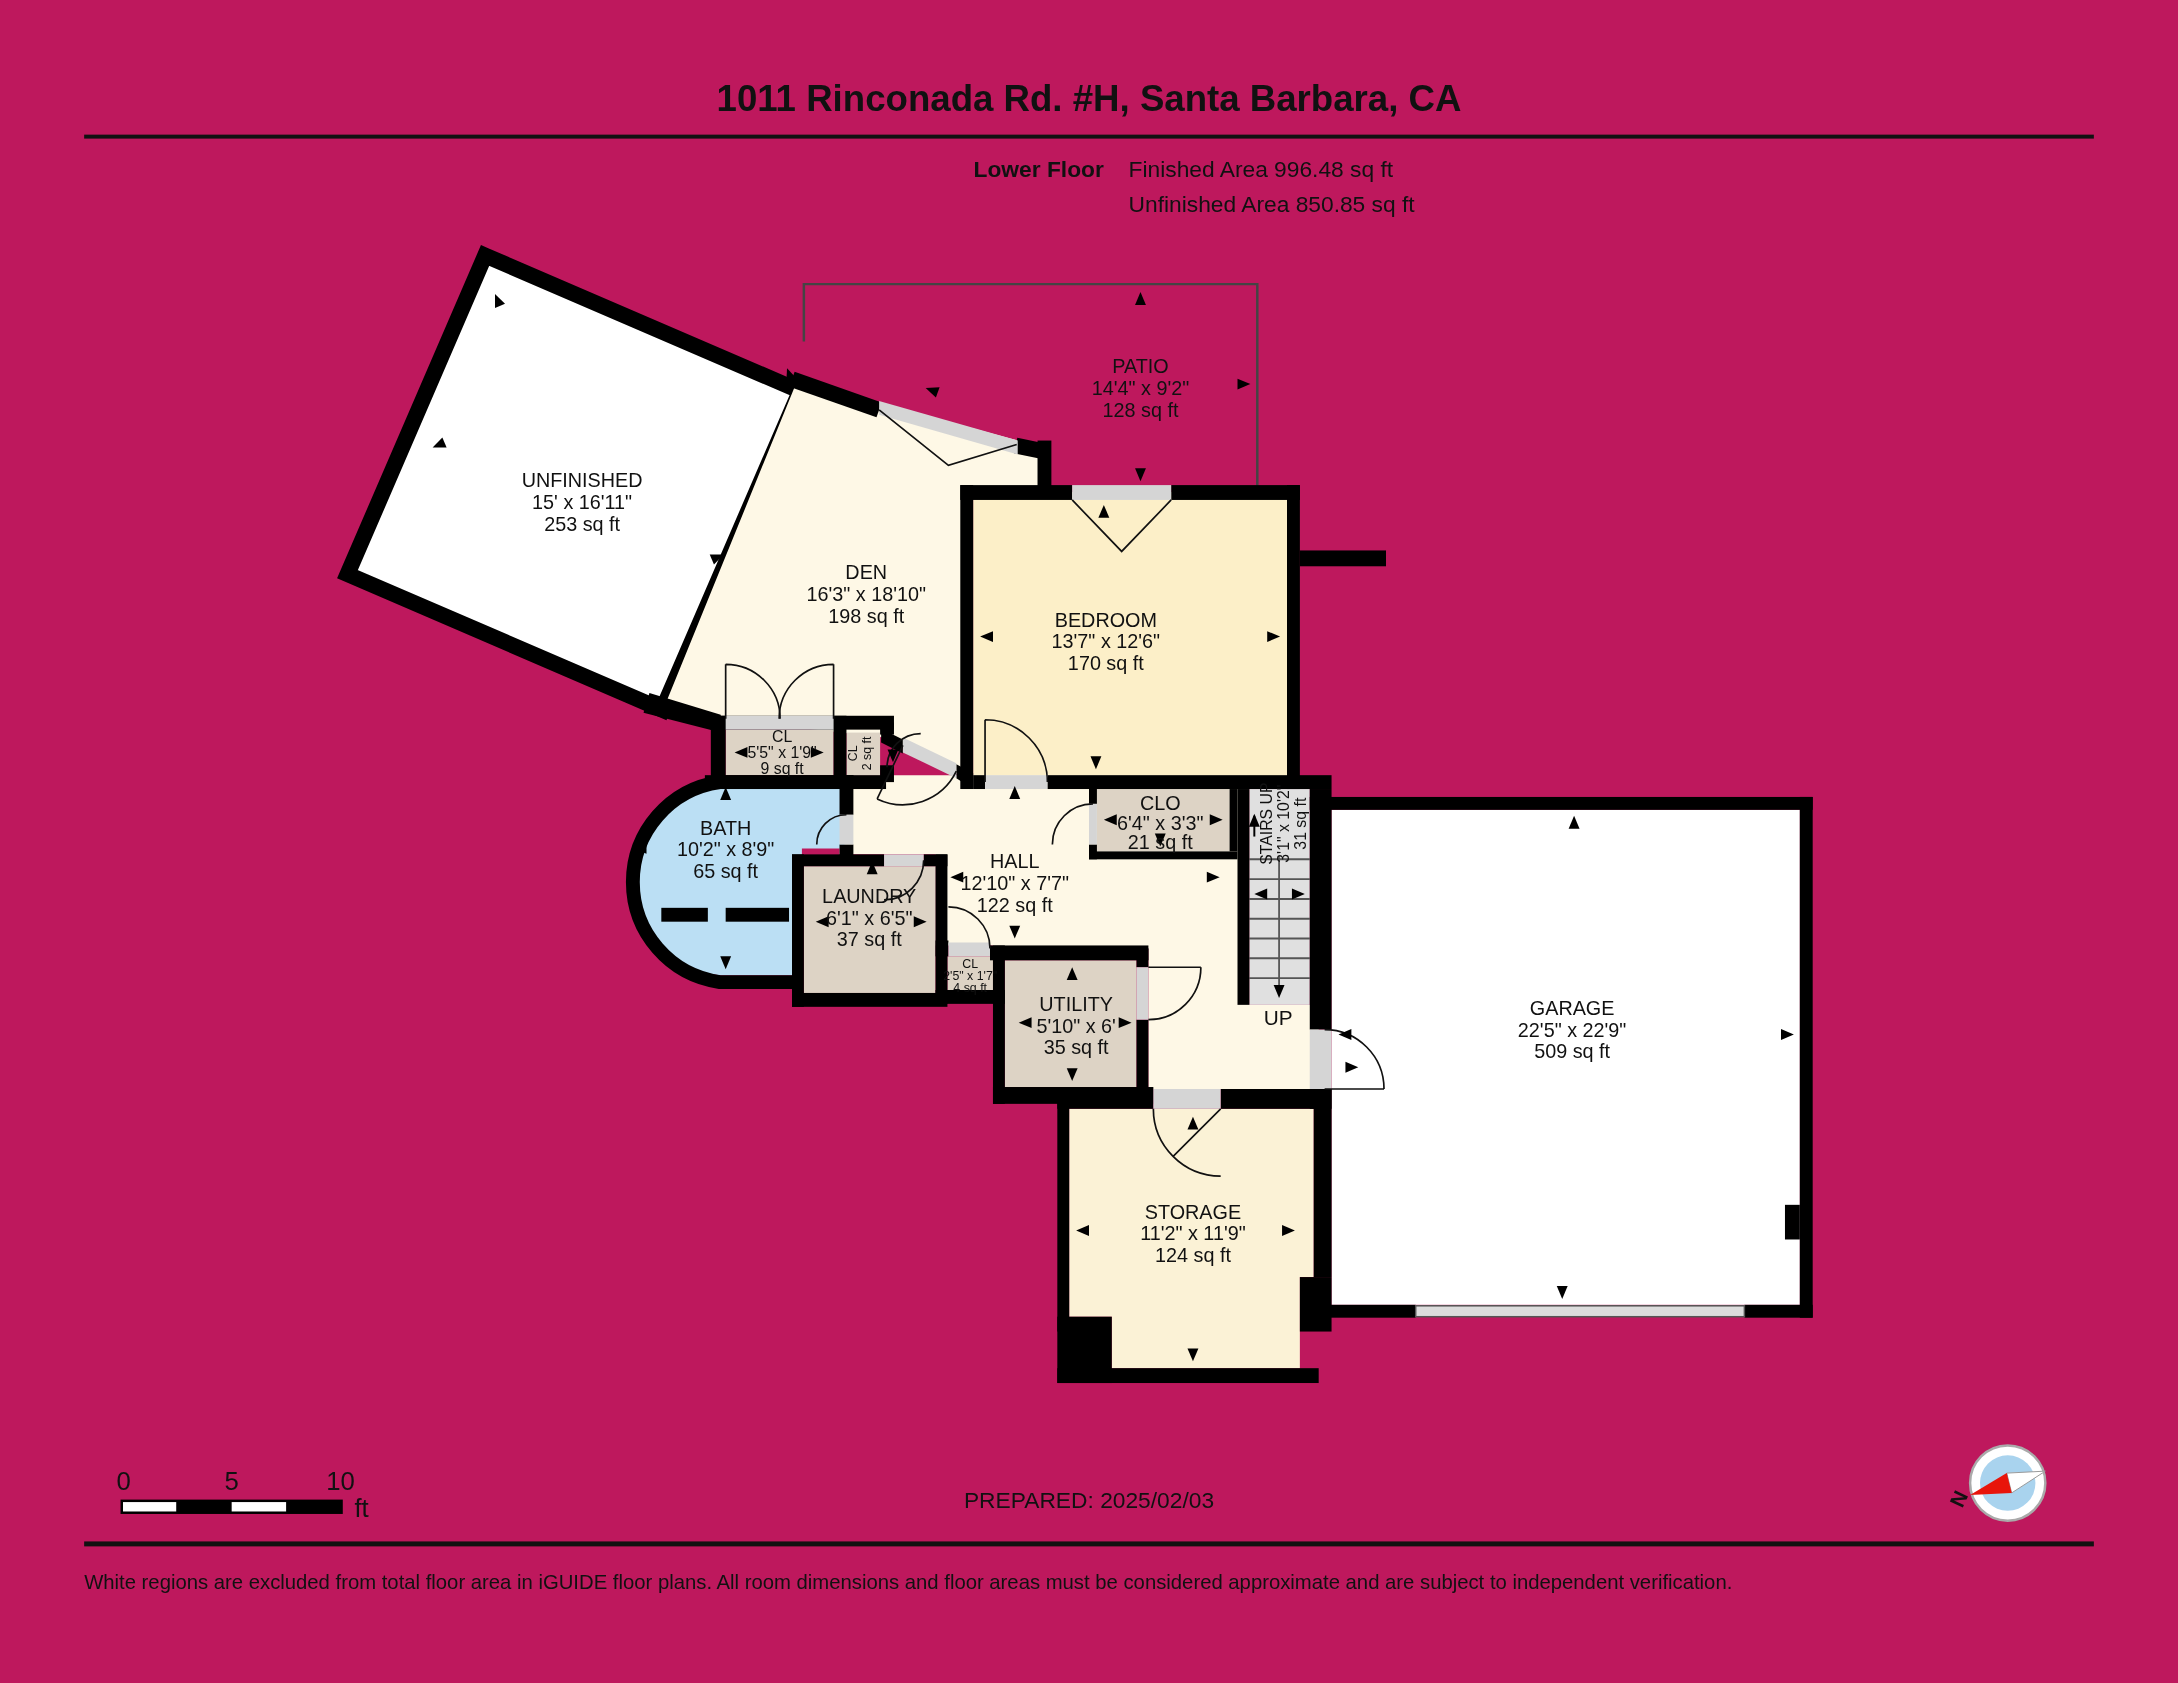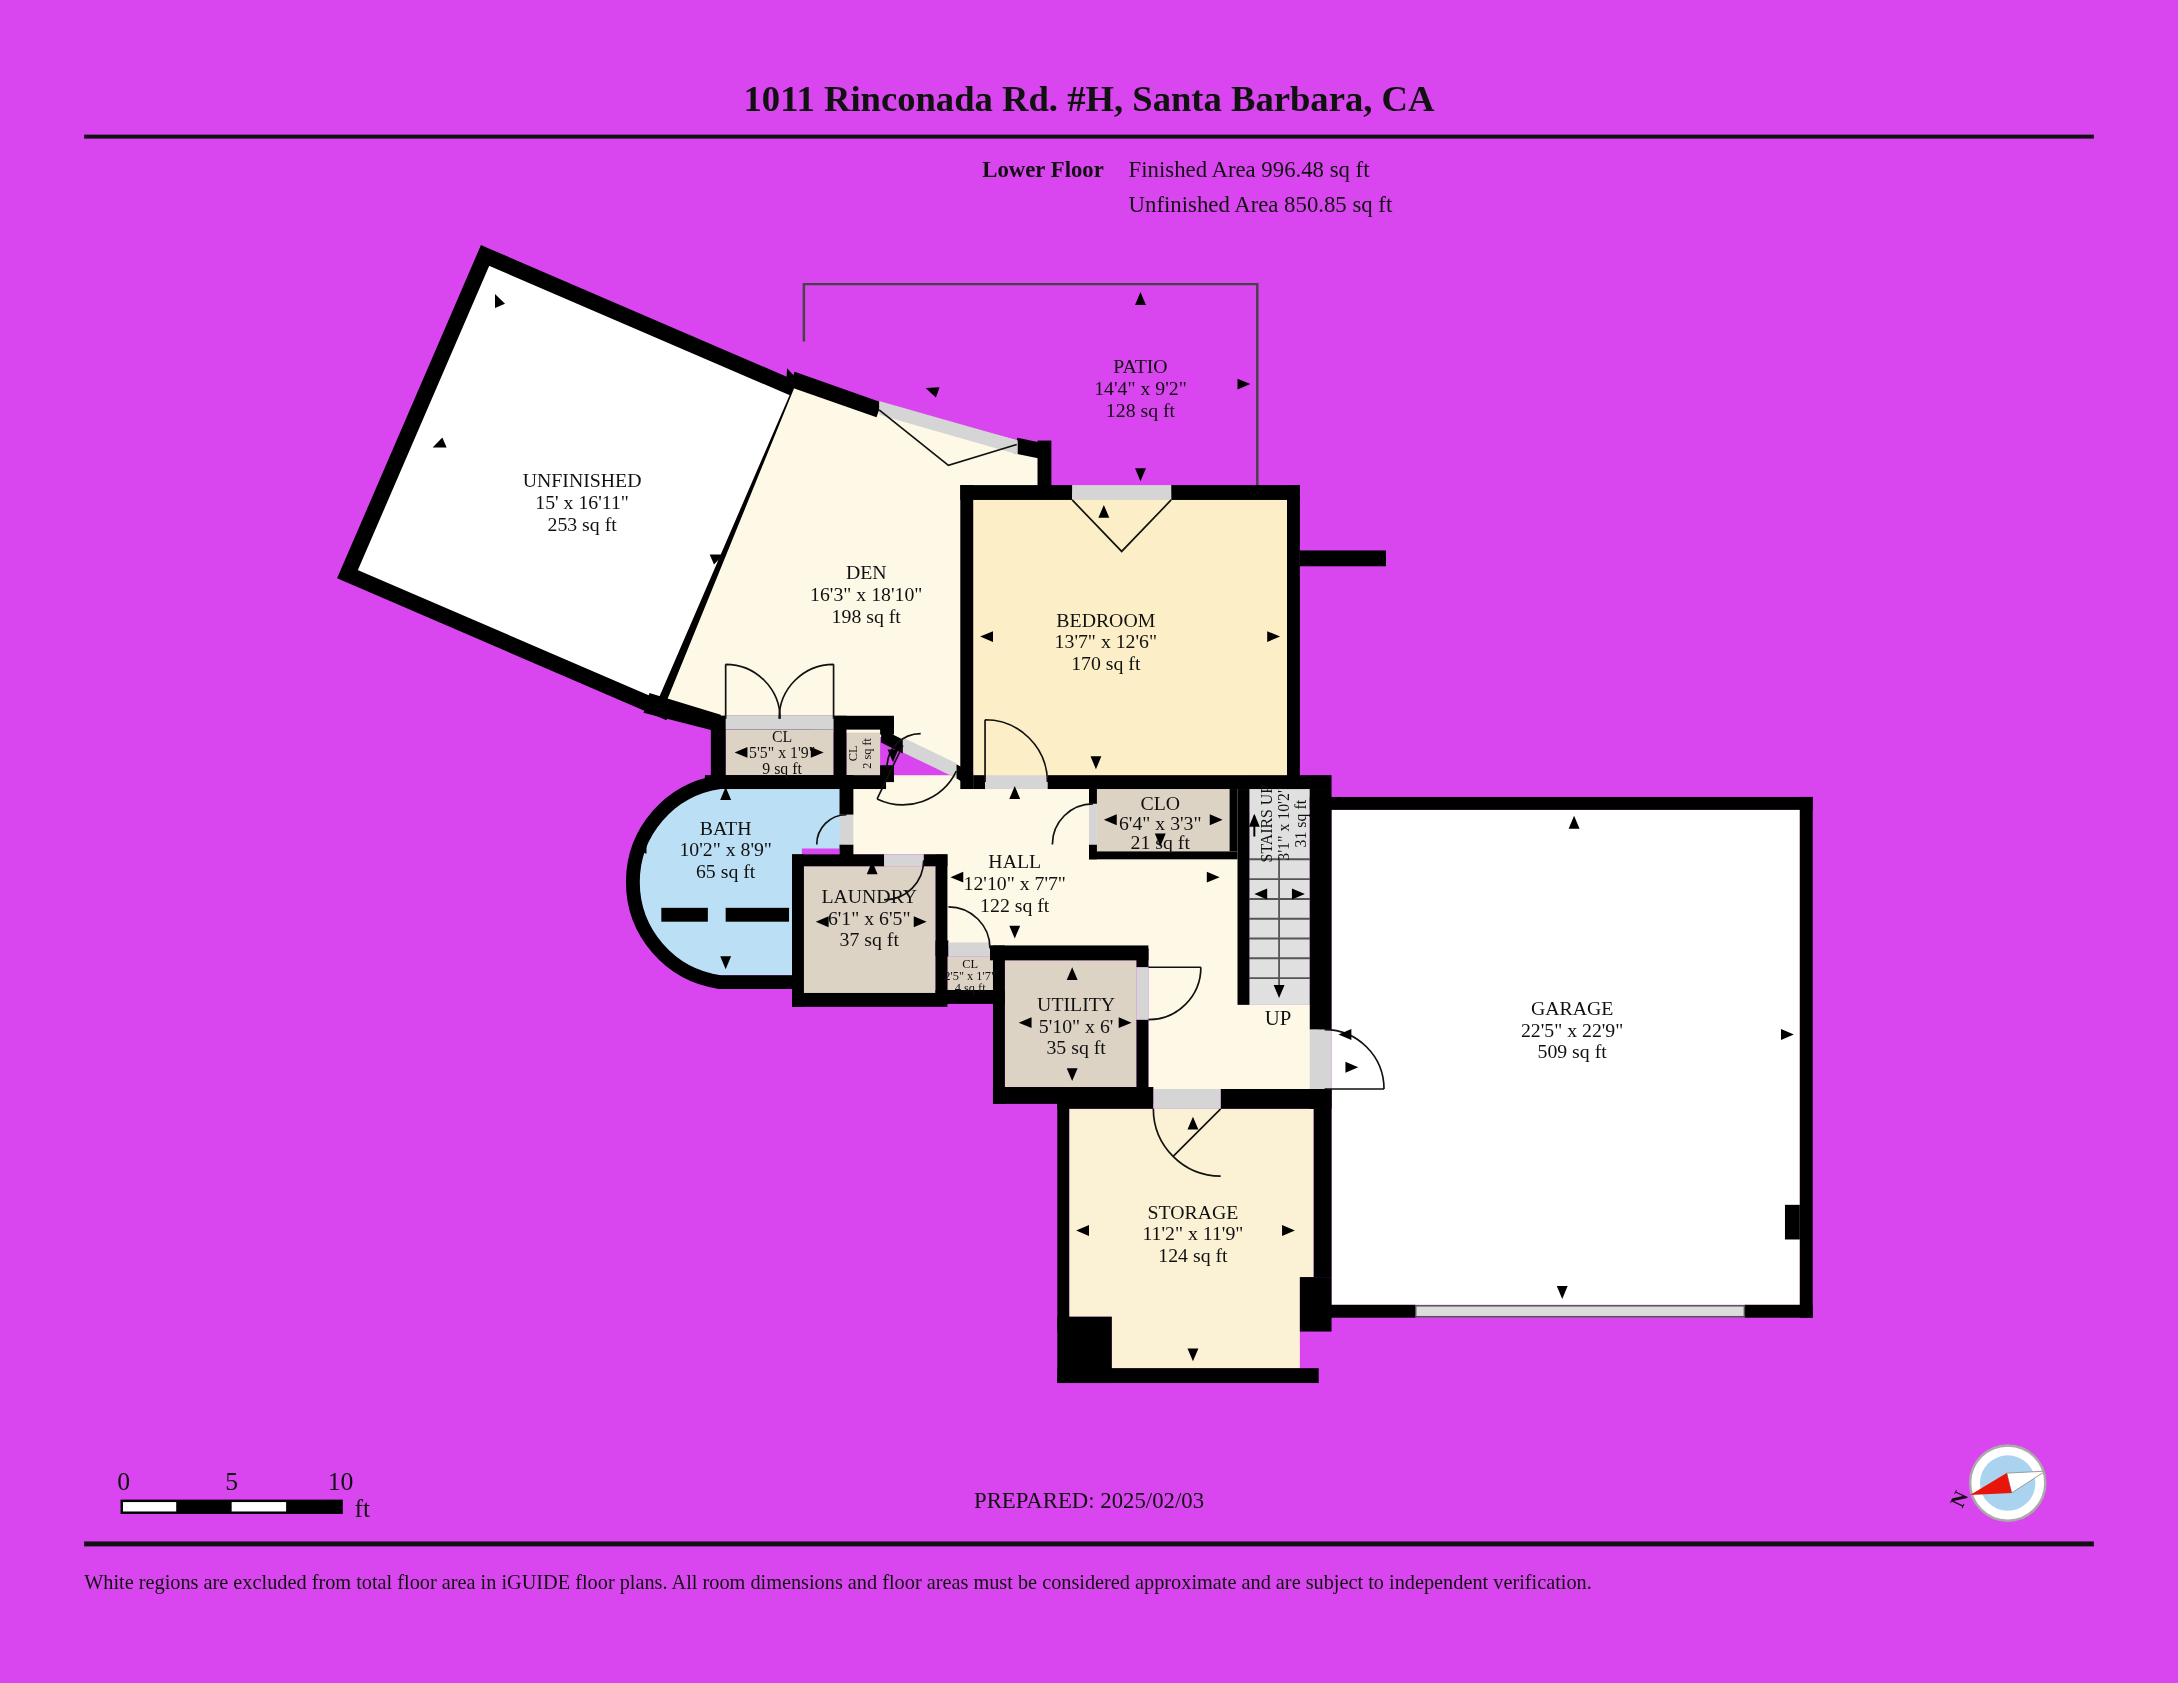--- a/index.html
+++ b/index.html
@@ -1,16 +1,16 @@
 <!DOCTYPE html>
 <html><head>
 <meta charset="utf-8">
 <style>
   html,body{margin:0;padding:0;background:#ffffff;}
-  .page{position:relative;width:2178px;height:1683px;background:#d946ef;font-family:Liberation Serif, serif;}
+  .page{position:relative;width:2178px;height:1683px;background:#be185d;font-family:Liberation Sans, sans-serif;}
   svg{position:absolute;left:0;top:0;}
   text{fill:#111;}
   .ttl{font-size:37px;font-weight:bold;}
   .sub{font-size:23px;}
   .subB{font-size:23px;font-weight:bold;}
   .lbl{font-size:20px;}
   .lblS{font-size:16px;}
   .lblT{font-size:12.5px;}
   .up{font-size:21px;}
   .scl{font-size:26px;}

